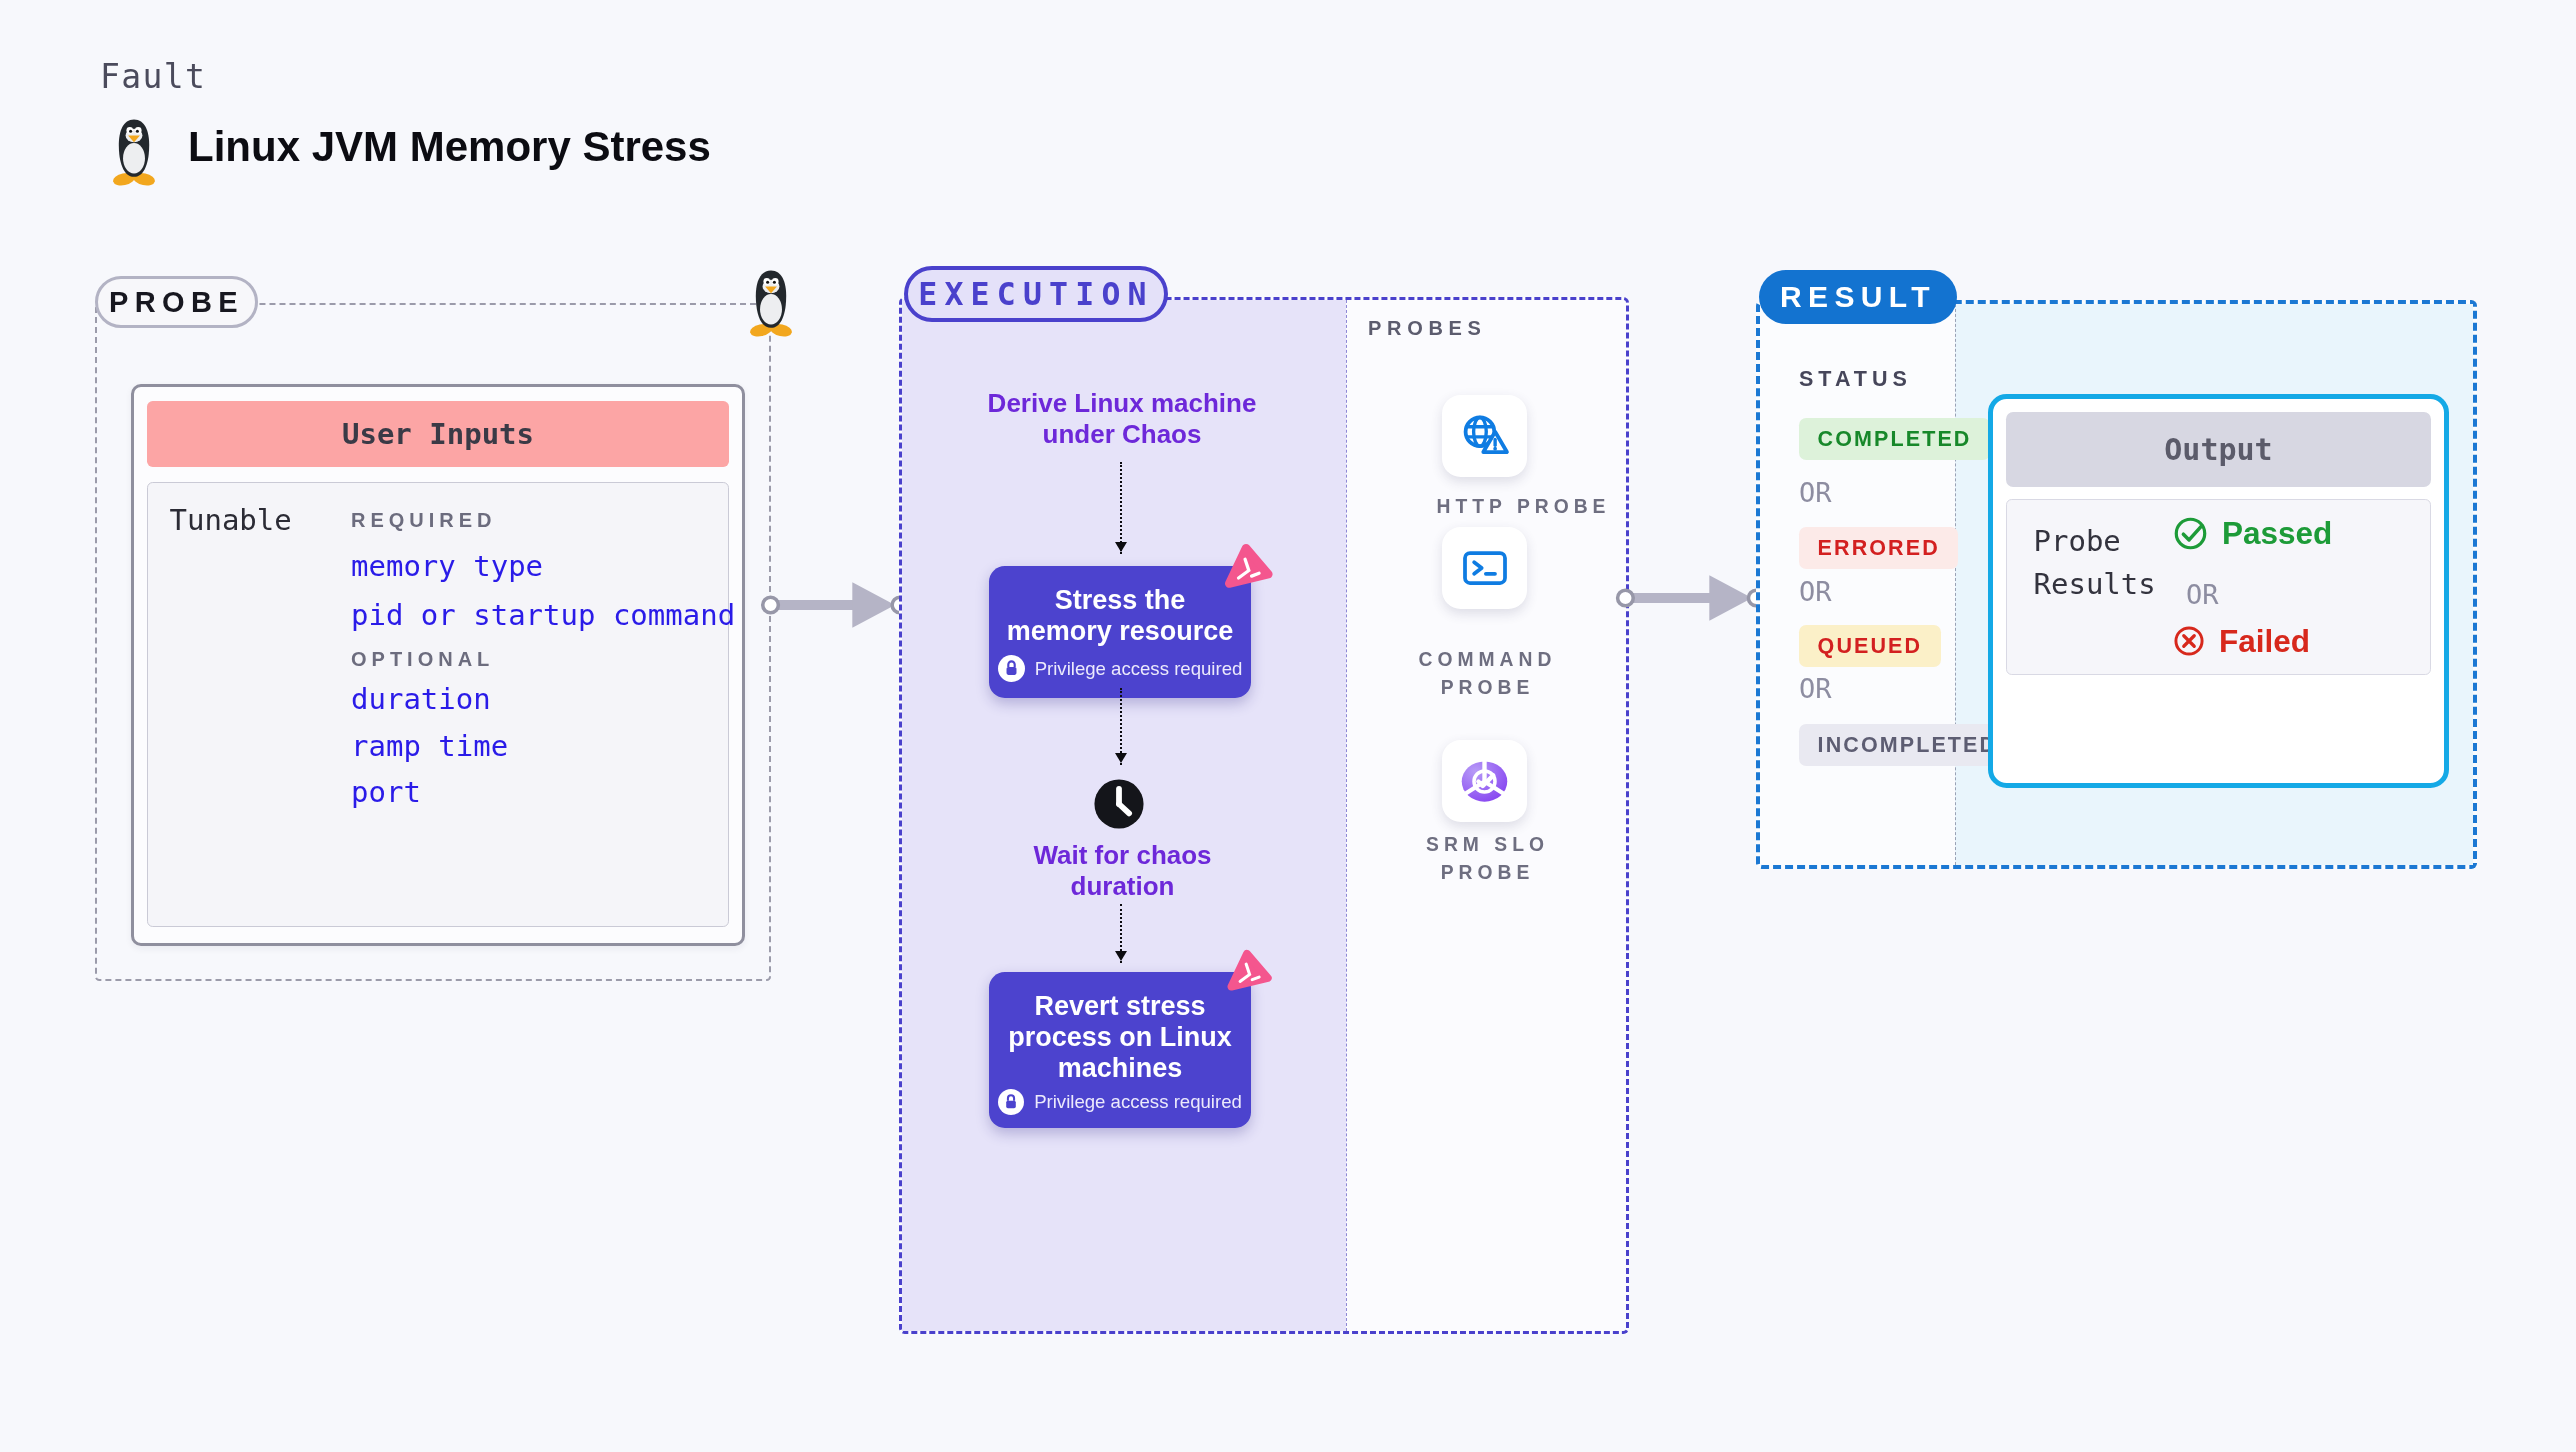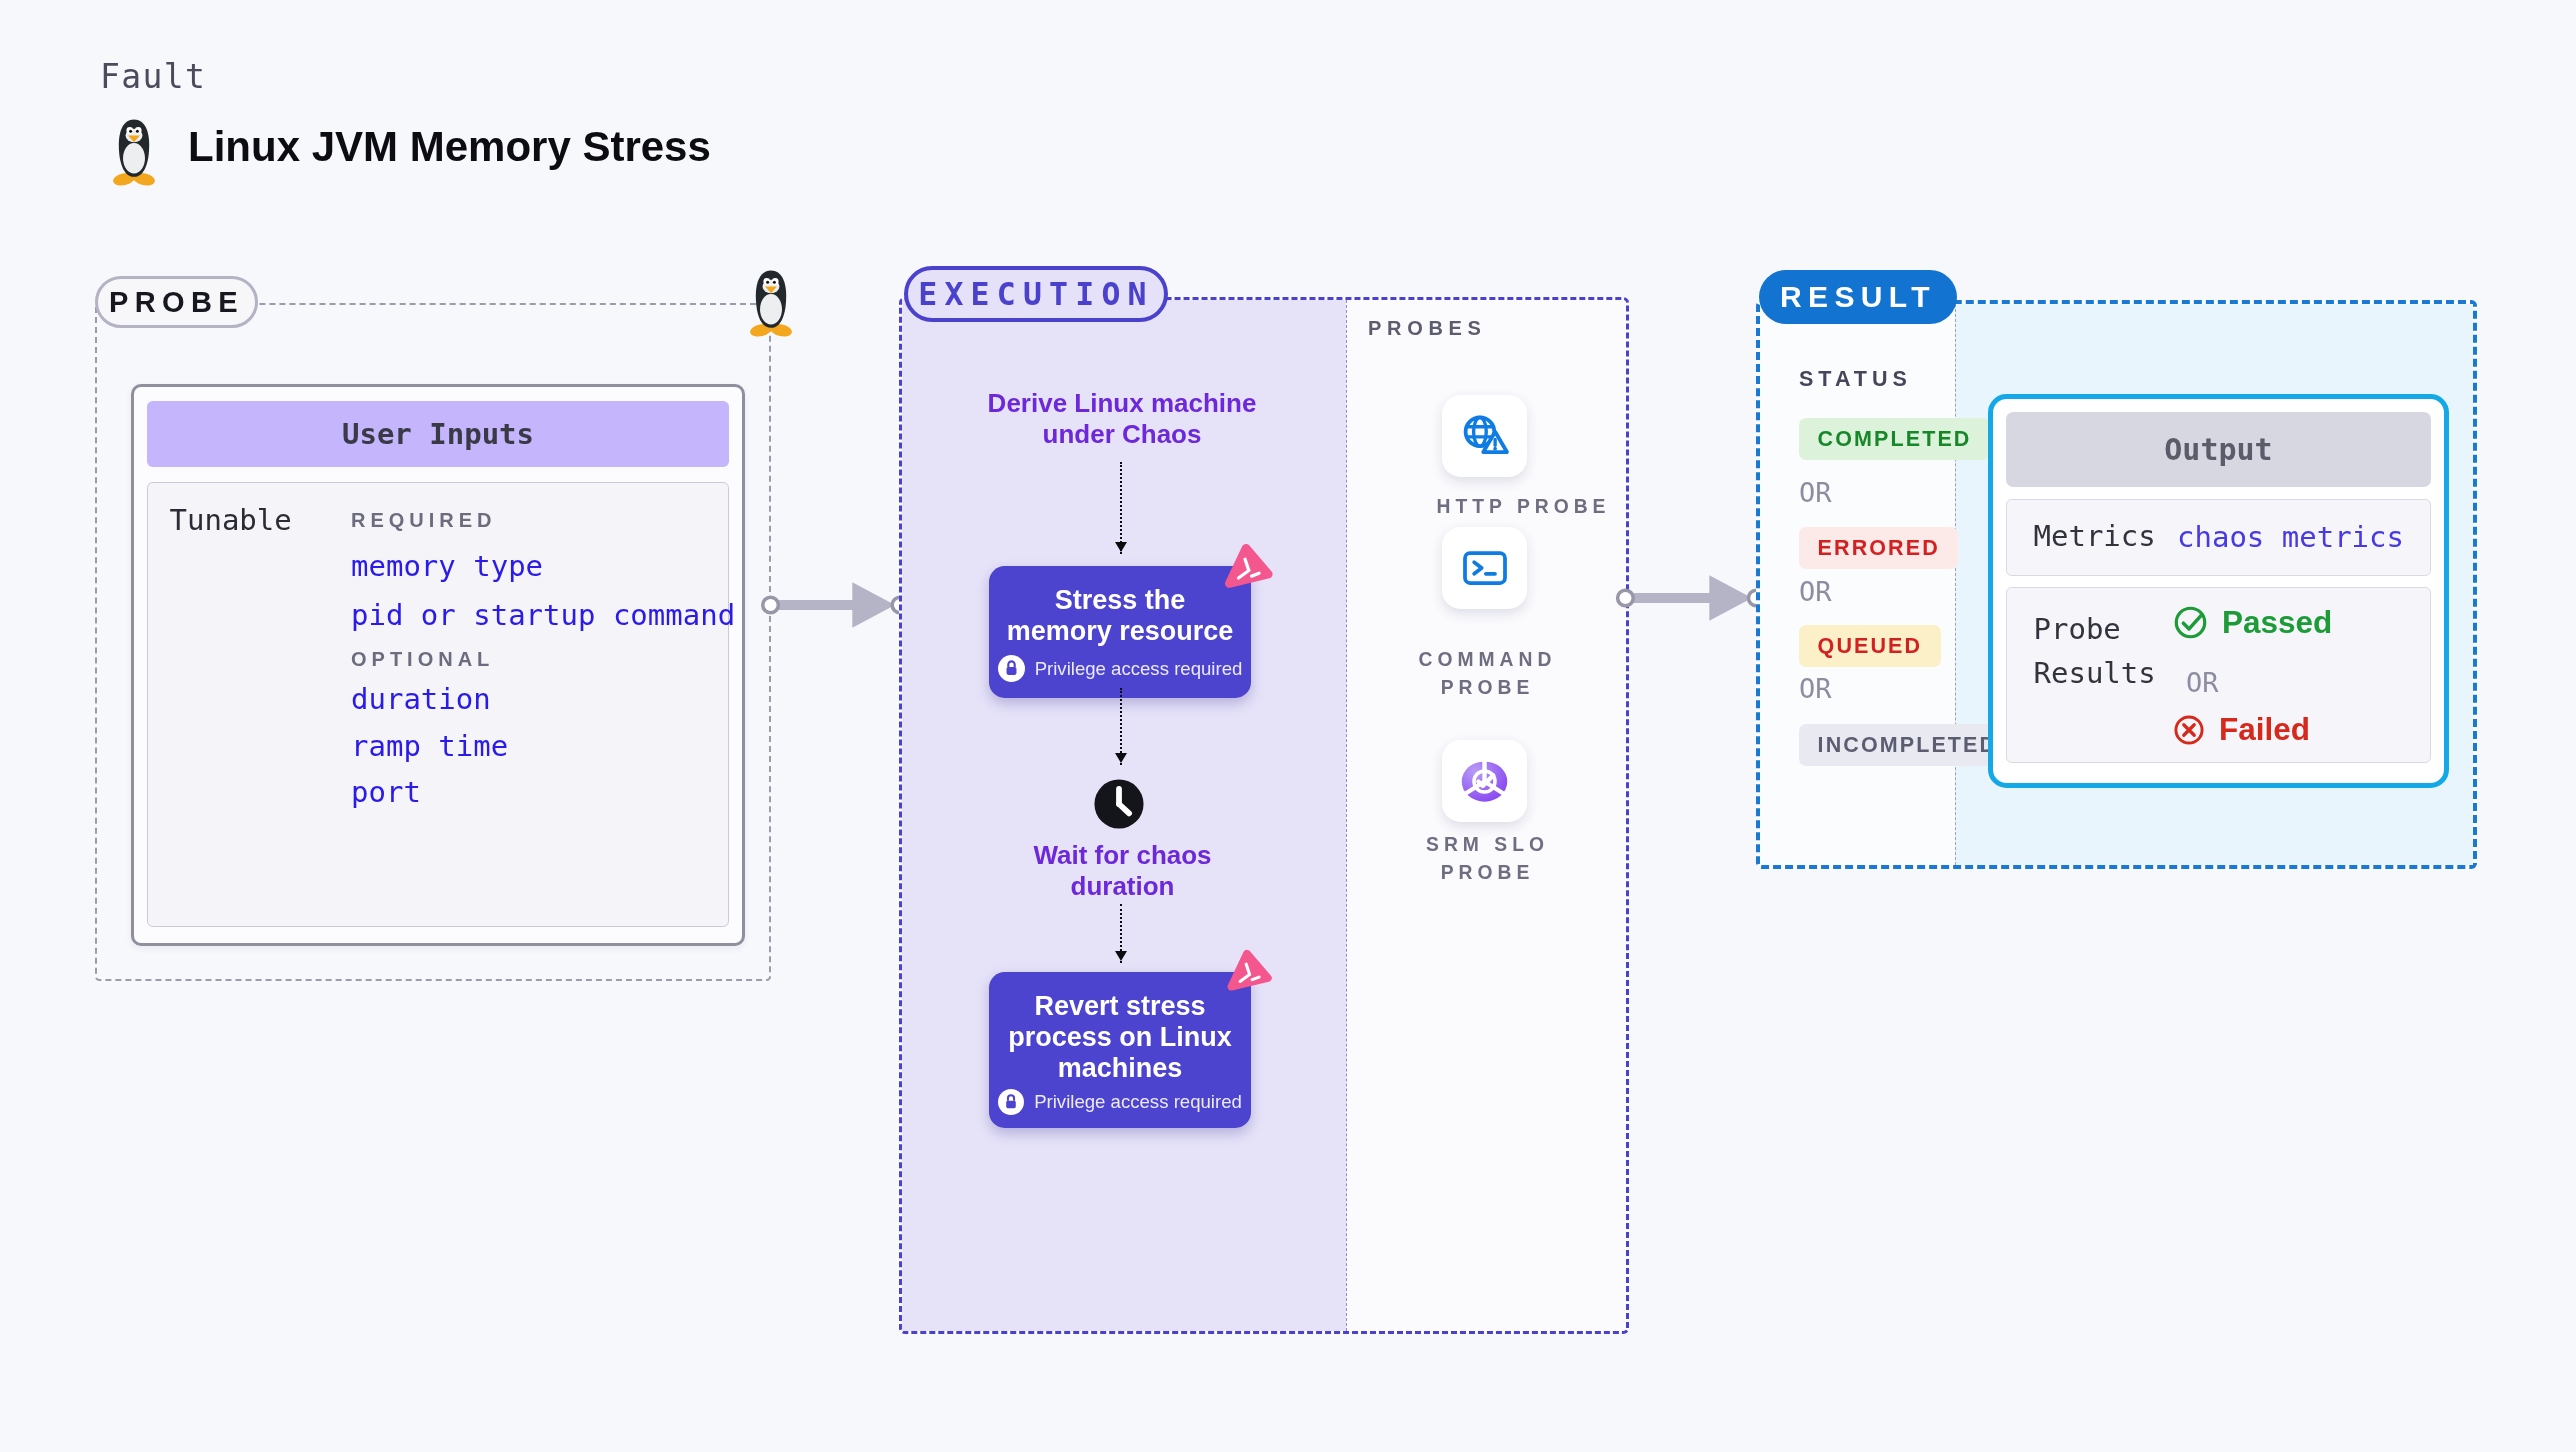--- a/index.html
+++ b/index.html
@@ -13,21 +13,21 @@
   .kicker { left:100px; top:57px; font-size:33px; color:#4b4b5c; letter-spacing:1.4px; }
   .page-title { left:188px; top:123px; font-size:42px; font-weight:bold; color:#0c0c12; }
 
   
   .pill { display:flex; align-items:center; justify-content:center; border-radius:43px; font-weight:bold; letter-spacing:6.4px; }
 
   
   .tune-box { left:95px; top:303px; width:676px; height:678px; border:2.1px dashed #9b9baa; border-radius:4.3px; }
   .tune-badge { left:95px; top:276px; width:163px; height:52px; background:#f7f7fa; border:3.6px solid #b3b3c4; font-size:29px; color:#17171f; }
   .ui-box { left:131px; top:384px; width:614px; height:562px; background:#fcfcfe; border:3.6px solid #8f8f9e; border-radius:10px; box-shadow:0 2.9px 7.2px rgba(40,40,70,.06); }
-  .ui-header { left:13px; top:14.3px; right:13px; height:66px; background:#c4b5fd; border-radius:5.7px; display:flex; align-items:center; justify-content:center; font-size:29px; font-weight:600; color:#3a3a46; }
+  .ui-header { left:13px; top:14.3px; right:13px; height:66px; background:#fca5a5; border-radius:5.7px; display:flex; align-items:center; justify-content:center; font-size:29px; font-weight:600; color:#3a3a46; }
   .ui-content { left:13px; top:95px; right:13px; bottom:15.8px; background:#f5f5f9; border:1.4px solid #cacad6; border-radius:5.7px; }
   .tunable { left:21.5px; top:20px; font-size:29px; color:#2b2b35; }
   .grp-label { font-size:20px; font-weight:600; letter-spacing:5px; color:#6c6c7e; }
   .ui-link { font-size:29px; color:#2a1be8; cursor:pointer; }
   .ui-col { left:203px; top:10px; }
   .ui-col > div { position:absolute; left:0; white-space:nowrap; }
 
   
   .harrow { width:158px; height:64px; }
 
@@ -262,24 +262,20 @@
 <div class="abs st-badge st-success" style="top:418px;">COMPLETED</div>
 <div class="abs or-text mono st-or" style="top:477px;">OR</div>
 <div class="abs st-badge st-error" style="top:527px;">ERRORED</div>
 <div class="abs or-text mono st-or" style="top:576px;">OR</div>
 <div class="abs st-badge st-warn" style="top:625px;">QUEUED</div>
 <div class="abs or-text mono st-or" style="top:673px;">OR</div>
 <div class="abs st-badge st-neutral" style="top:724px;">INCOMPLETED</div>
 
 <div class="abs output-box">
   <div class="out-header mono">Output</div>
-  <div class="out-row out-row-metrics">
-    <div class="out-label mono">Metrics</div>
-    <div class="out-value mono">chaos metrics</div>
-  </div>
   <div class="out-row out-row-probe">
     <div class="out-label out-label-top mono pre">Probe
 Results</div>
     <div class="res-line res-pass">
       <svg width="37" height="37" viewBox="0 0 52 52">
         <circle cx="26" cy="26" r="20" fill="none" stroke="#1d9b38" stroke-width="4.5"></circle>
         <path d="M16 27 l8 8 L42 15" fill="none" stroke="#1d9b38" stroke-width="5" stroke-linecap="round" stroke-linejoin="round"></path>
       </svg>
       <span>Passed</span>
     </div>

